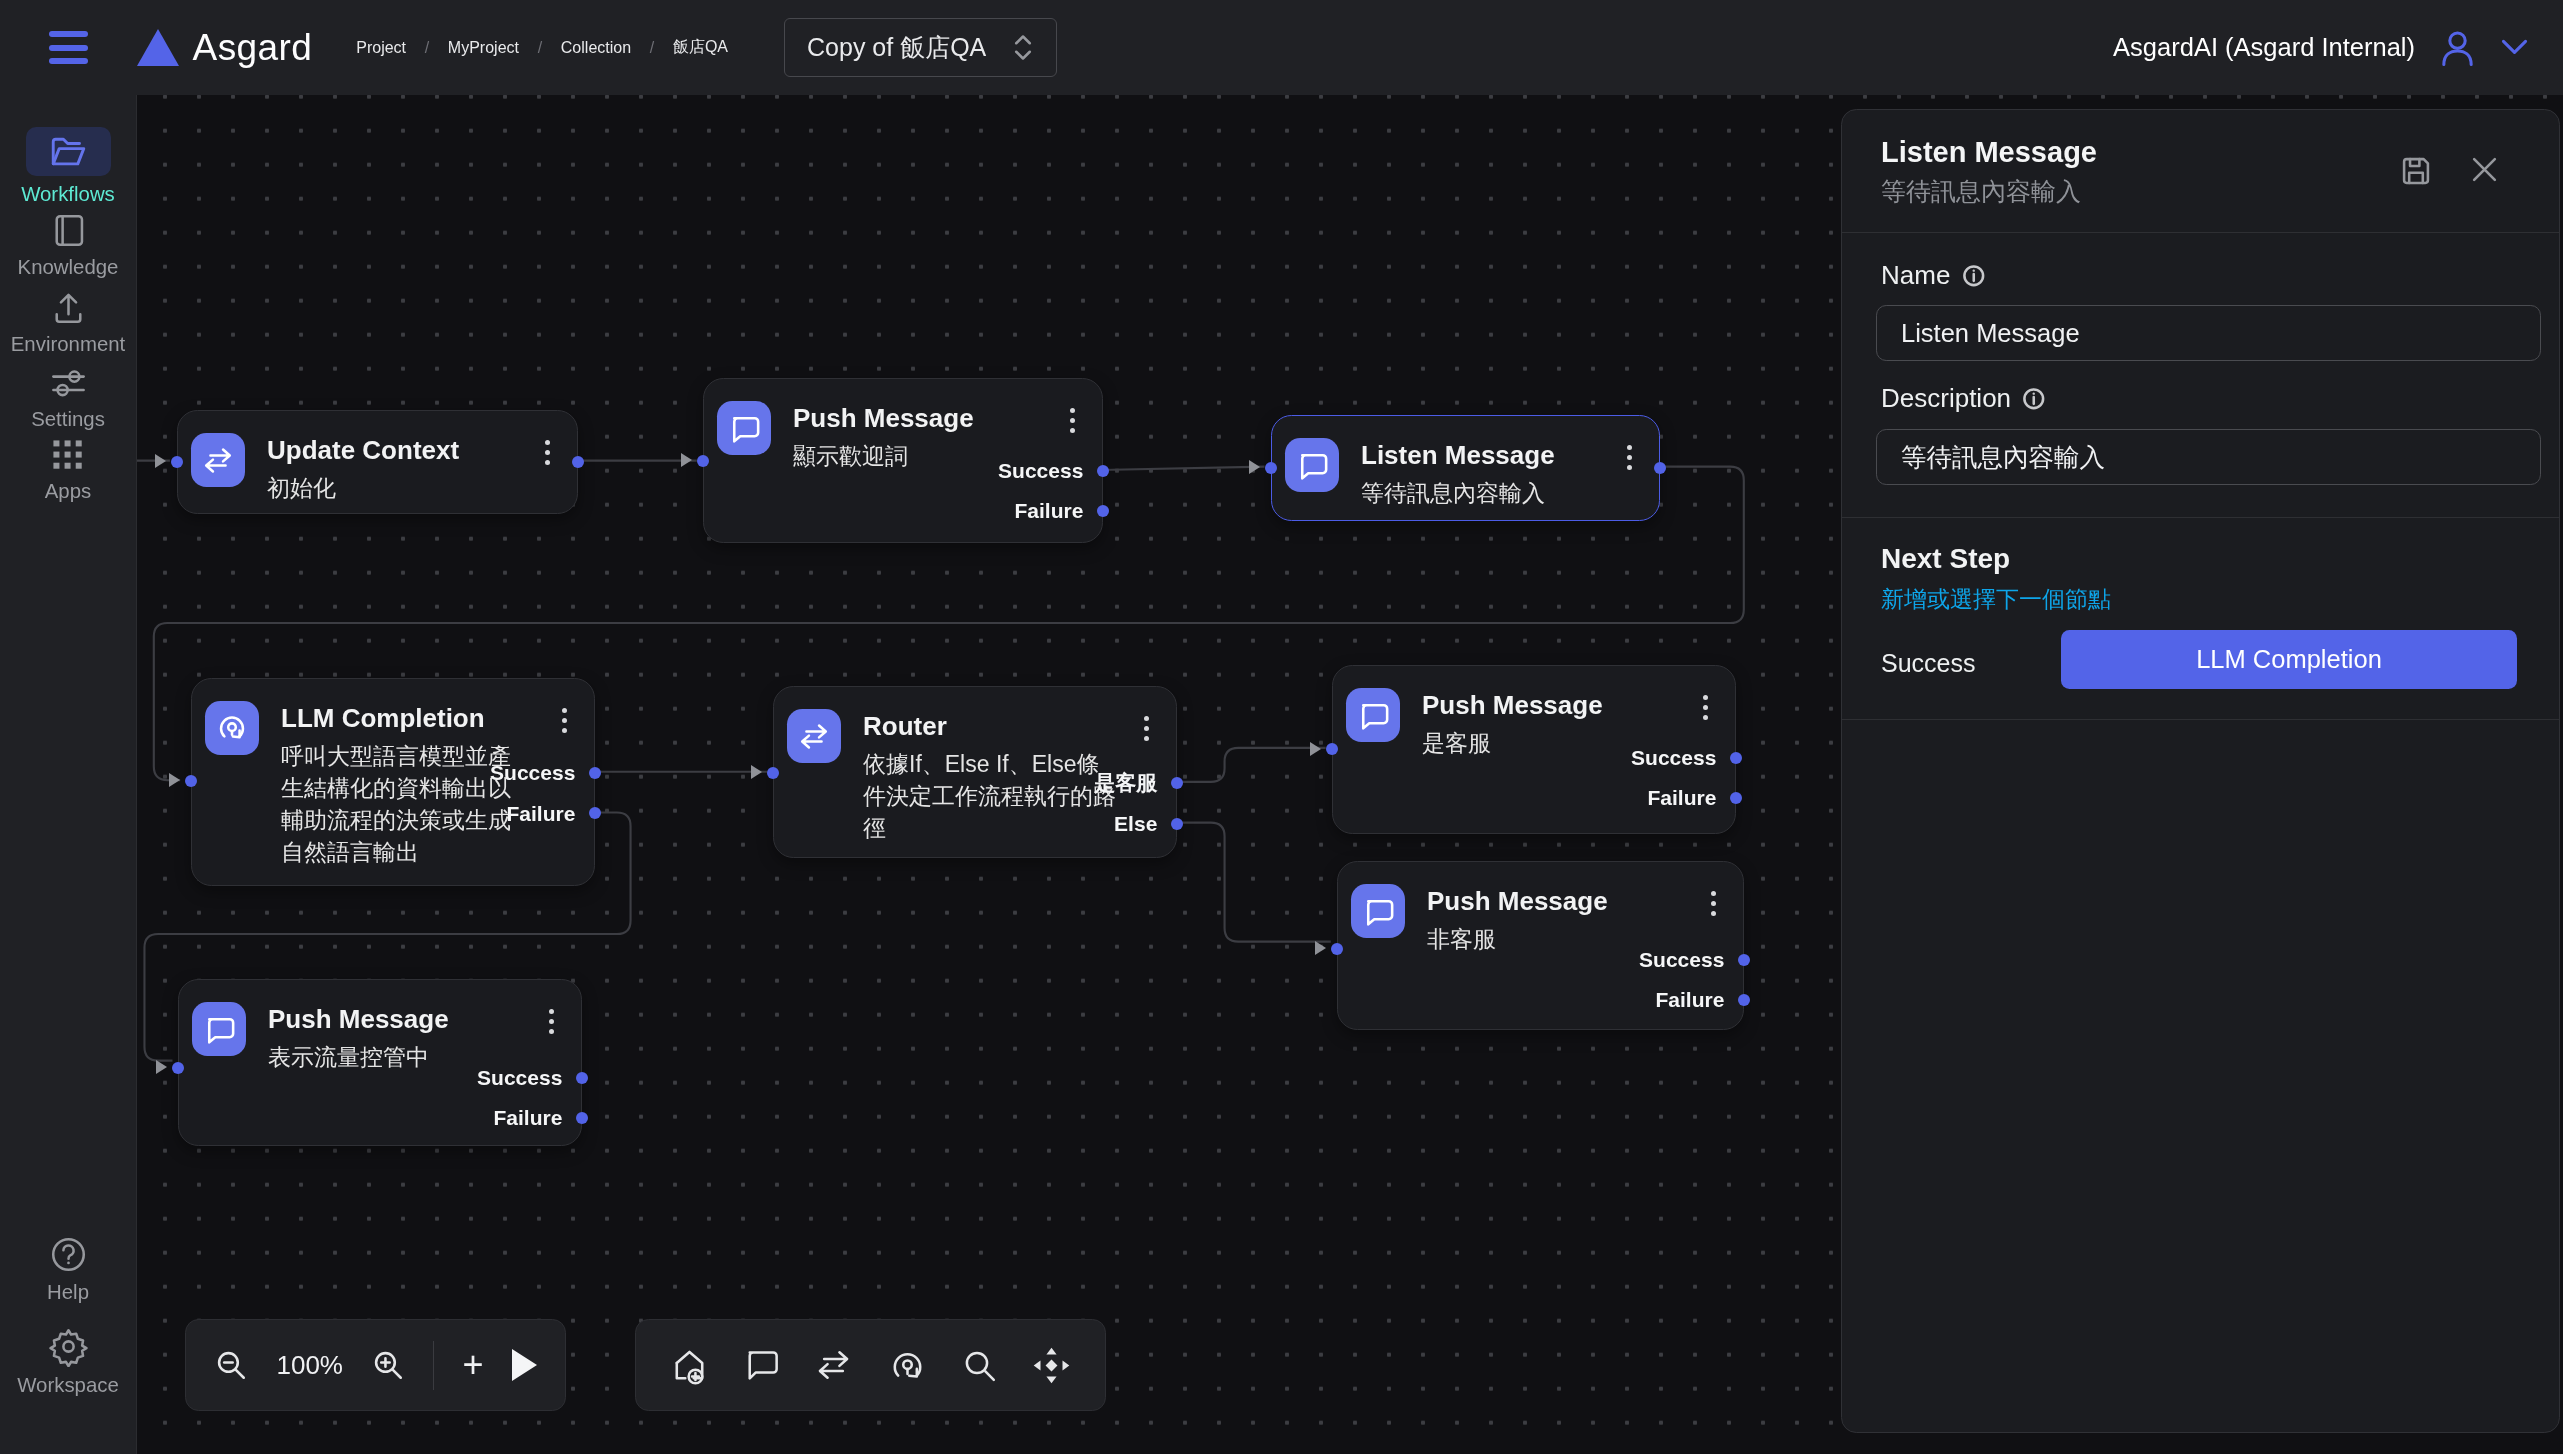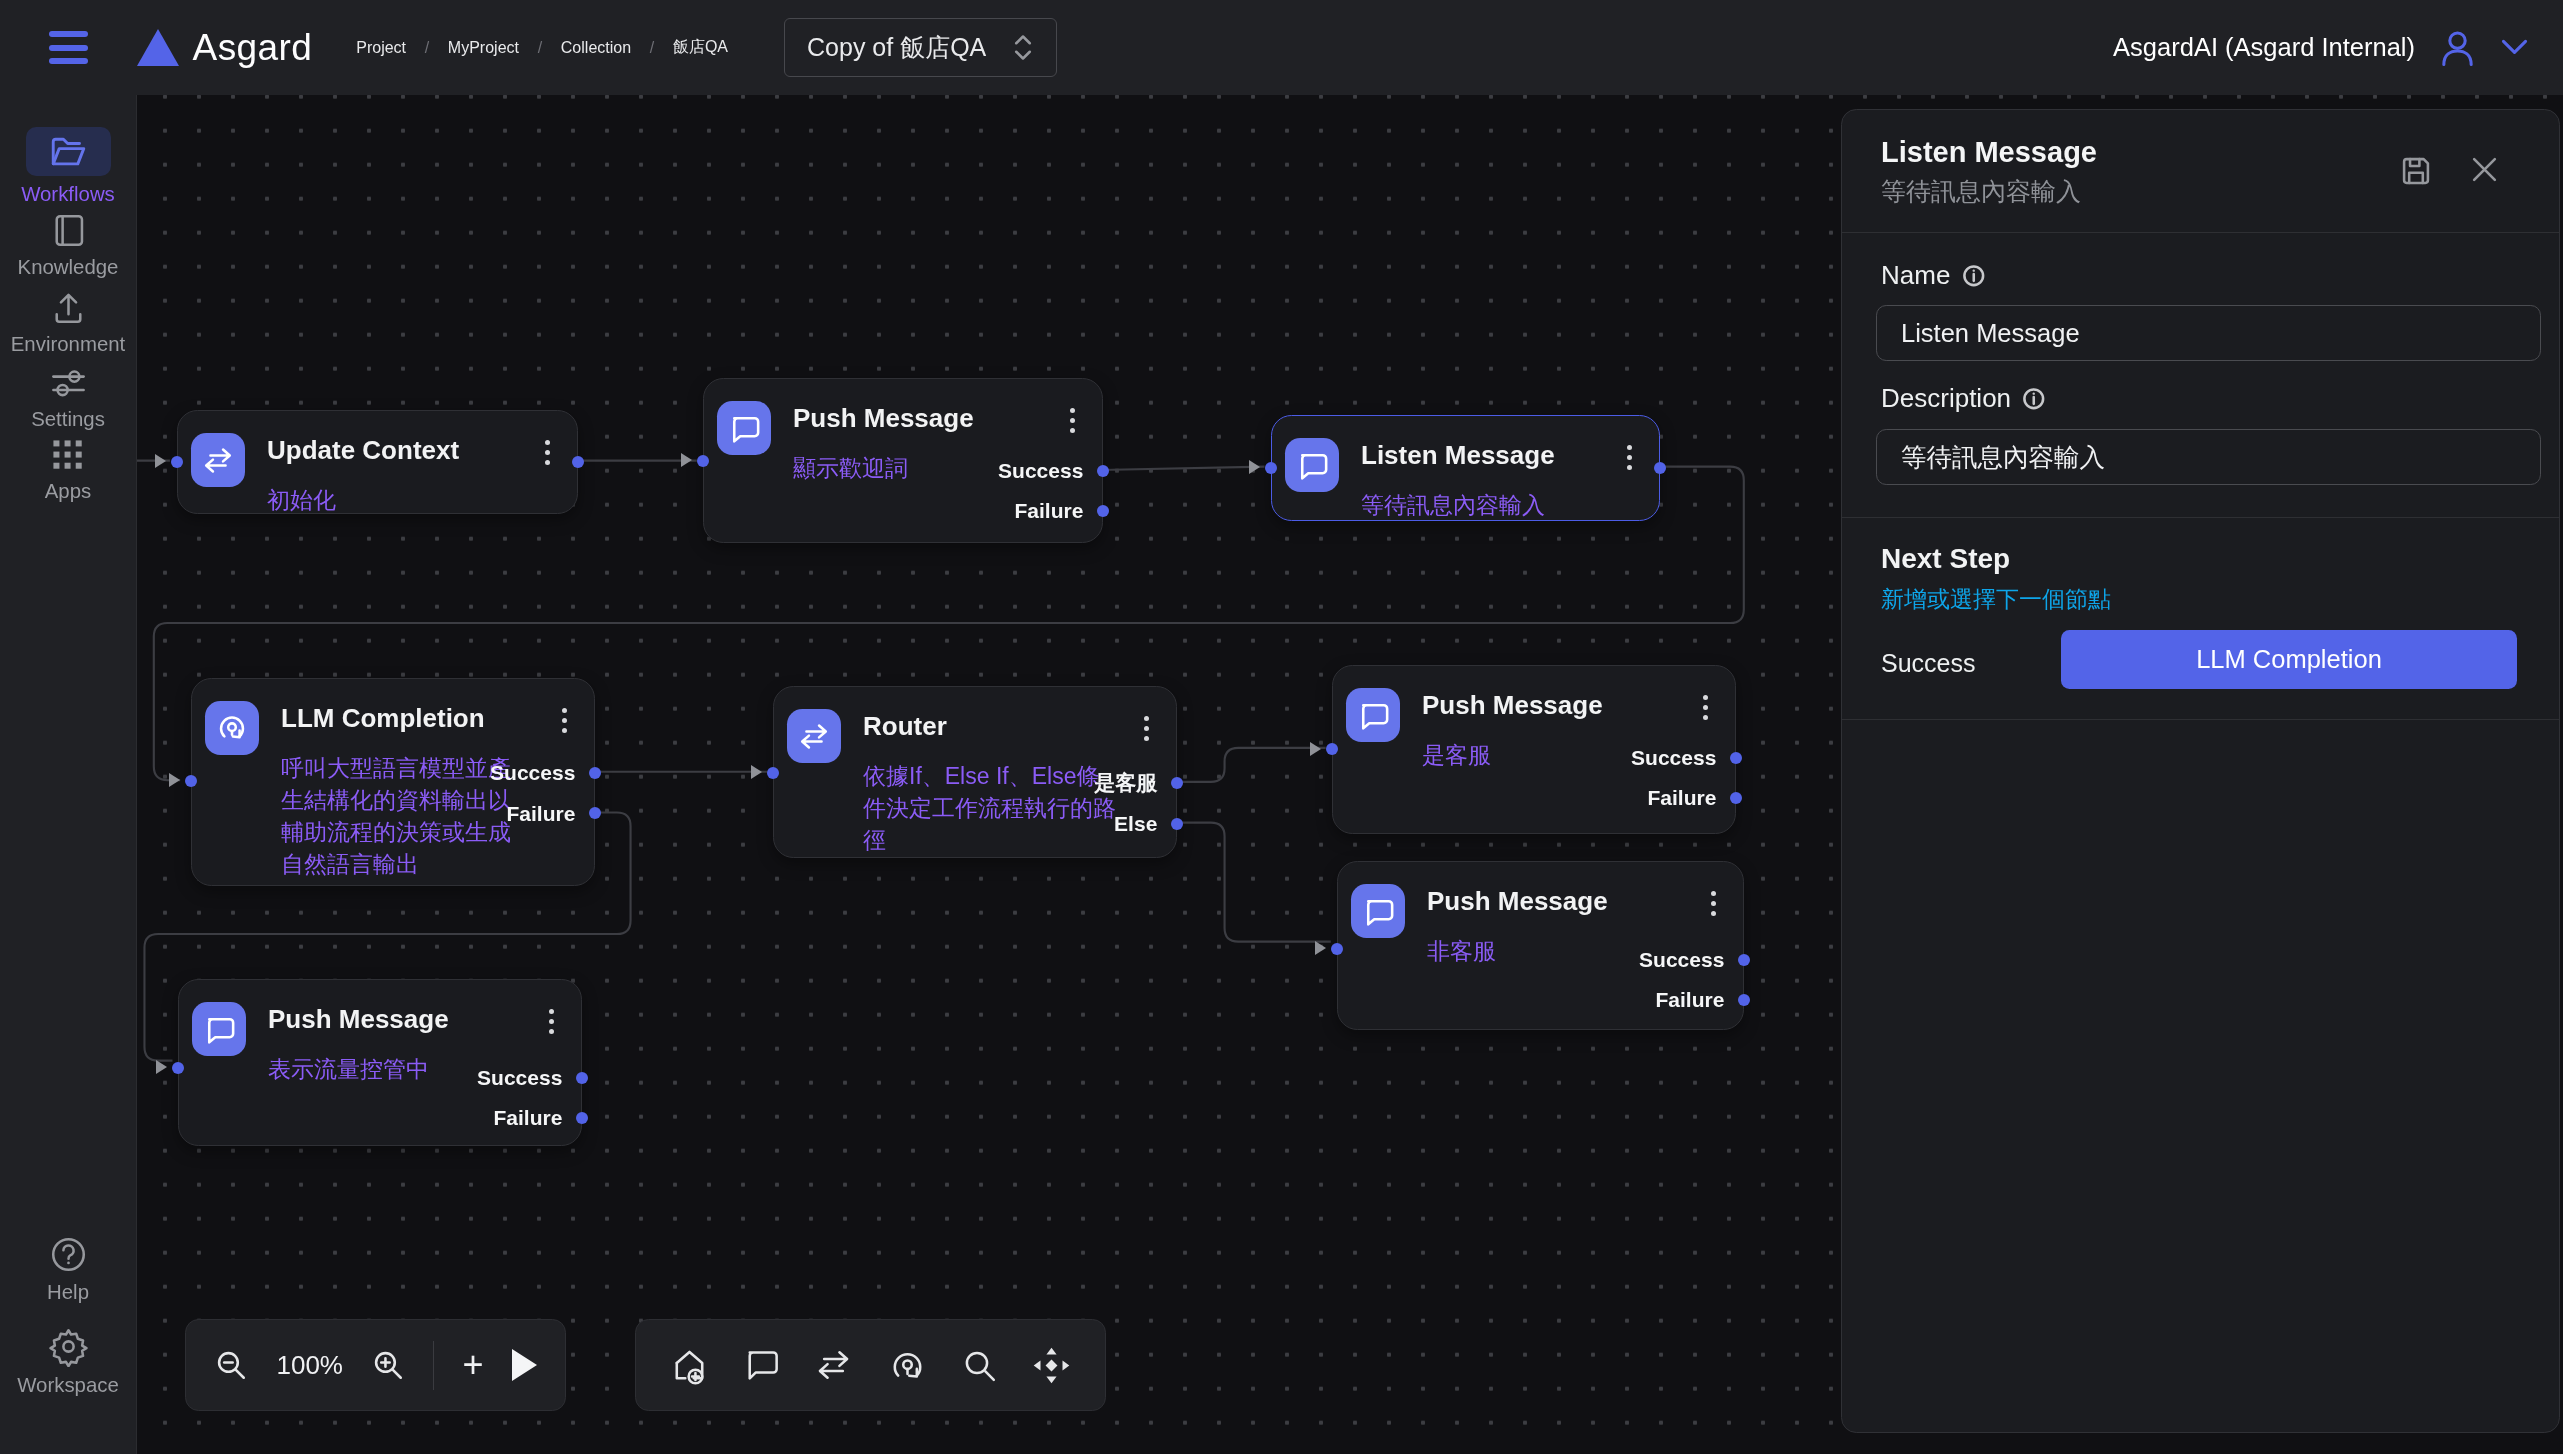--- a/index.html
+++ b/index.html
@@ -31,34 +31,34 @@
   .account-name{font-size:25.5px;color:#ffffff;}
   .icon-stroke{stroke:#96989d;fill:none;stroke-width:3;stroke-linecap:round;stroke-linejoin:round;}
   .icon-accent{stroke:#5464e8;fill:none;stroke-width:3.6;stroke-linecap:round;stroke-linejoin:round;}
 
   
   .sidebar{position:absolute;left:0;top:95px;width:136px;bottom:0;background:#202125;
     border-right:0.8px solid #2b2c30;z-index:6;}
   .side-item{position:absolute;left:0;width:136px;display:flex;flex-direction:column;align-items:center;
     gap:6.8px;cursor:pointer;}
   .side-label{font-size:20.4px;color:#9a9ca1;}
-  .side-item.active .side-label{color:#8b5cf6;}
+  .side-item.active .side-label{color:#5eead4;}
   .active-tile{width:85px;height:49px;border-radius:10.2px;background:#262d4e;display:flex;
     align-items:center;justify-content:center;}
 
   
   .node{position:absolute;background:#1a1b1f;border:1.7px solid #2f3035;border-radius:20.4px;z-index:2;
     box-shadow:0 5.1px 15.3px rgba(0,0,0,.35);}
   .node.selected{border-color:#4c5ce6;}
   .nhead{display:flex;gap:22px;padding:22px 13px;align-items:flex-start;}
   .nicon{flex:0 0 auto;width:54px;height:54px;border-radius:15.3px;background:#6675eb;display:flex;
     align-items:center;justify-content:center;}
   .nicon svg{stroke:#fff;fill:none;stroke-width:3;stroke-linecap:round;stroke-linejoin:round;}
   .ntitle{font-size:26px;font-weight:600;color:#f2f3f4;line-height:34px;}
-  .nsub{font-size:23px;color:#8b5cf6;line-height:32px;margin-top:17px;}
+  .nsub{font-size:23px;color:#e5e5e5;line-height:32px;margin-top:5px;}
   .kebab{position:absolute;right:24px;top:25.5px;display:flex;flex-direction:column;gap:5.1px;cursor:pointer;padding:3.4px;}
   .kebab i{width:5.1px;height:5.1px;border-radius:50%;background:#d9dadd;display:block;}
   .dot{position:absolute;width:12px;height:12px;border-radius:50%;background:#5263e8;z-index:3;}
   .dot.in{left:-6.8px;} .dot.out{right:-6.8px;}
   .in-arrow{position:absolute;left:-23px;width:0;height:0;border-top:7.6px solid transparent;
     border-bottom:7.6px solid transparent;border-left:11px solid #909298;}
   .olabel{position:absolute;right:18.7px;font-size:21px;font-weight:700;color:#f5f6f7;line-height:25.5px;}
 
   
   .toolbar{position:absolute;background:#202125;border:0.8px solid #2d2e33;border-radius:13.6px;z-index:3;

